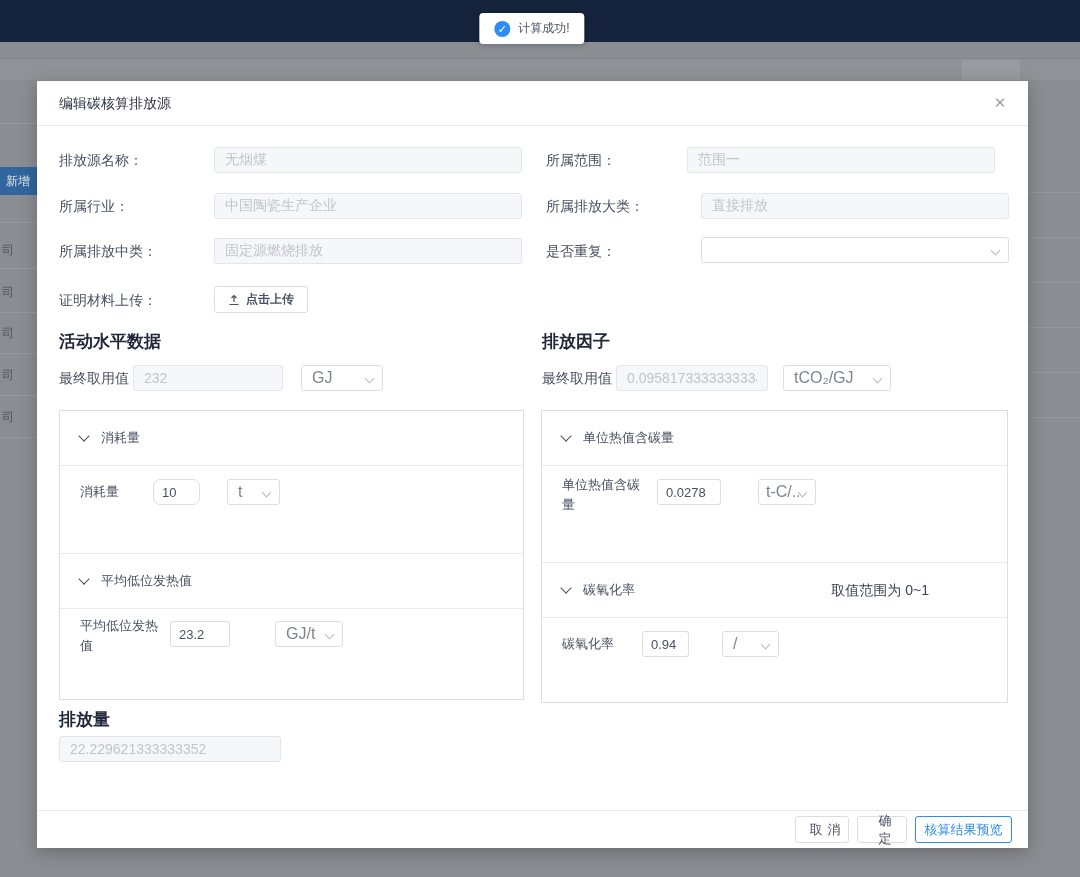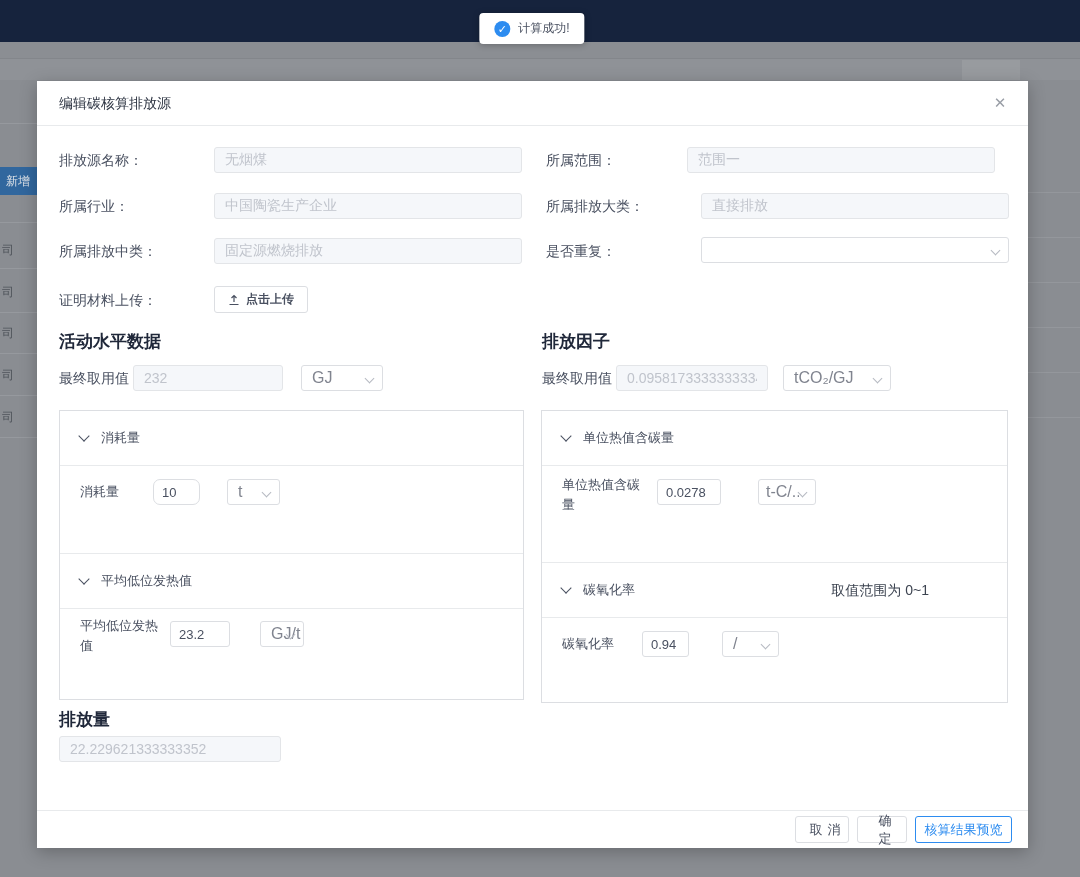--- a/index.html
+++ b/index.html
@@ -162,21 +162,21 @@
       <div class="sel" style="left:167px;top:68px;width:53px;padding-right:18px">
         <span>t</span>
         <i class="chev"></i>
       </div>
       <div class="cp-head" style="top:142px;border-top:1px solid #e8eaec">
         <i class="carr"></i>
         <span>平均低位发热值</span>
       </div>
       <span class="p-label" style="left:20px;top:205px;width:80px;line-height:20px">平均低位发热值</span>
       <input class="inp en" style="left: 110px; top: 210px; width: 60px;" value="23.2">
-      <div class="sel" style="left:200px;top:210px;width:44px;">
+      <div class="sel" style="left:215px;top:210px;width:68px;">
         <span>GJ/t</span>
         <i class="chev"></i>
       </div>
     </div>
 
     <div class="collapse cl-right">
       <div class="cp-head" style="top:0">
         <i class="carr"></i>
         <span>单位热值含碳量</span>
       </div>

